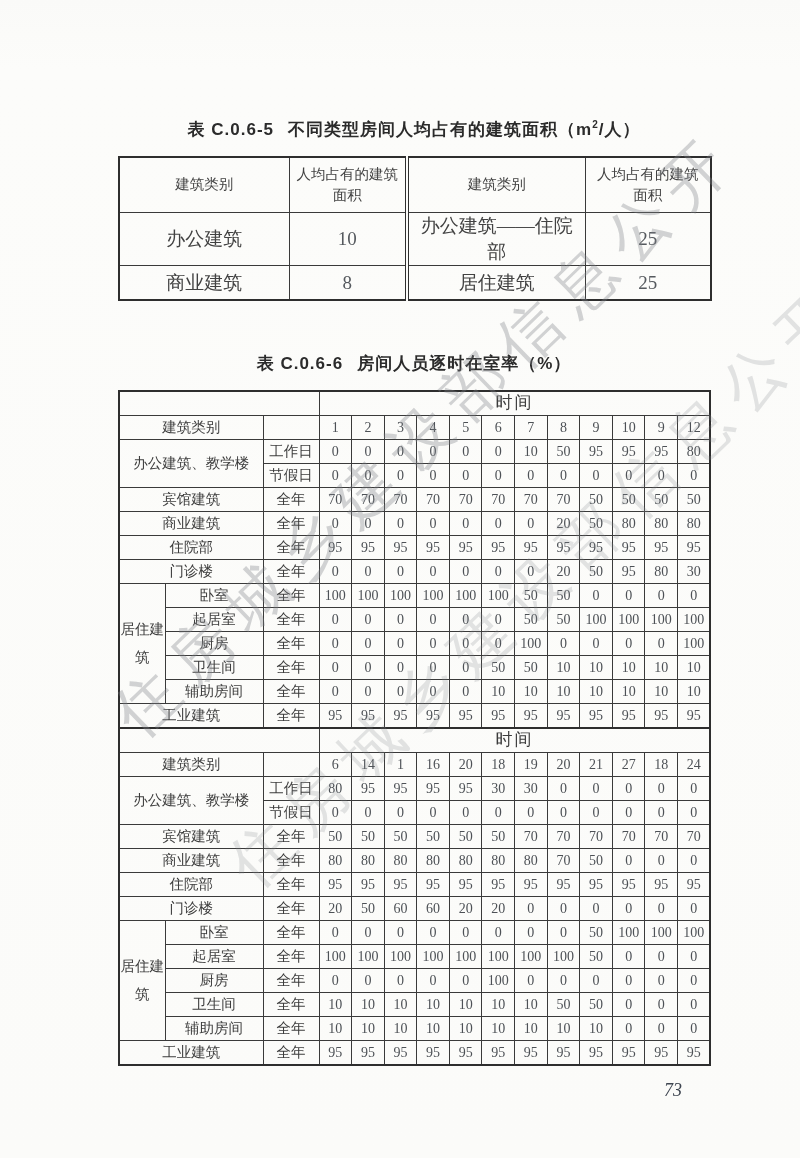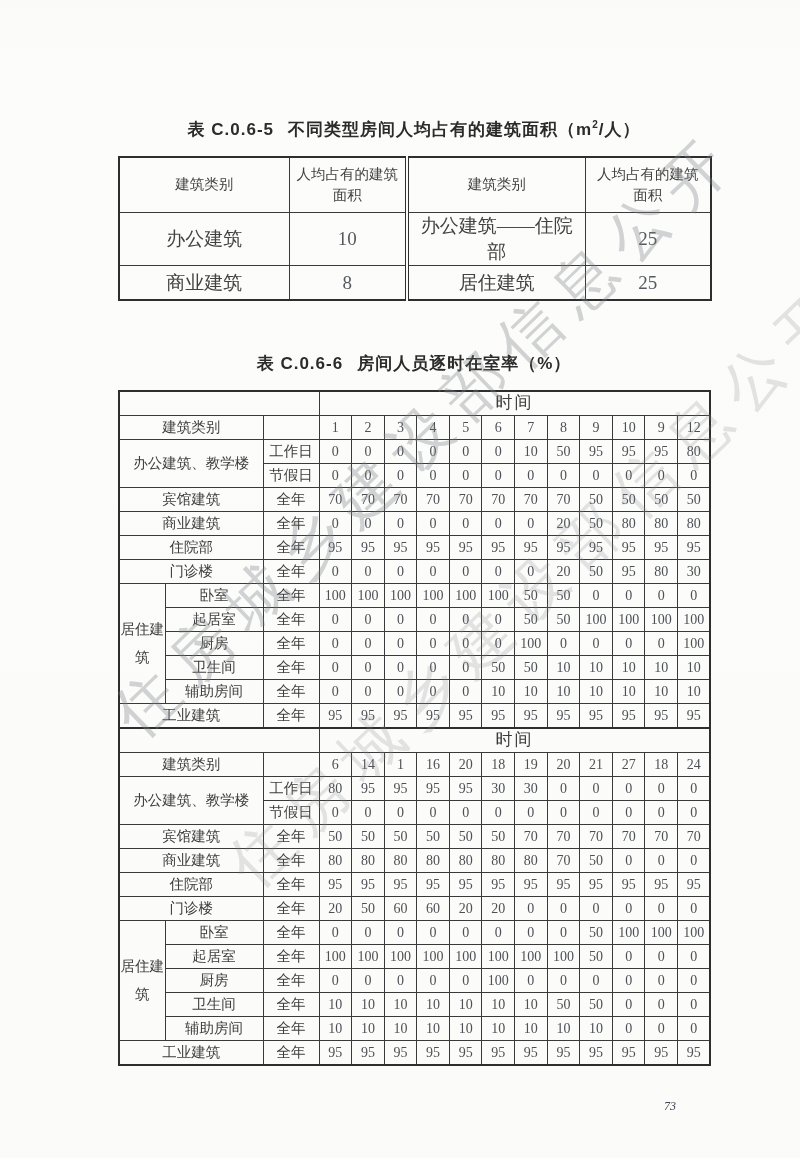--- a/index.html
+++ b/index.html
@@ -62,21 +62,21 @@
     font-size:14px;color:#4d5156;overflow:hidden;line-height:1.1;
   }
   #t2 td.lbl,#t2 td.grp,#t2 td.room,#t2 td.per,#t2 td.cath{color:#3c3c3c;font-size:14.5px;}
   #t2 td.timeh{color:#3c3c3c;font-size:17px;letter-spacing:2px;}
   #t2 td.grp{word-break:break-all;line-height:1.9;}
   #t2 tbody.h2 tr:first-child td{border-top:2px solid #2e2e2e;}
   
   .page-number{
     position:absolute;left:664px;top:1080px;
     font-family:"Liberation Serif","DejaVu Serif",serif;
-    font-style:italic;font-size:12px;color:#3e4550;z-index:2;margin-top:19px;
+    font-style:italic;font-size:18px;color:#3e4550;z-index:2;
   }
 </style>
 </head>
 <body>
 
 <div class="page">
 
   <div class="wm wm1">住房城乡建设部信息公开</div>
   <div class="wm wm2">住房城乡建设部信息公开</div>
 

